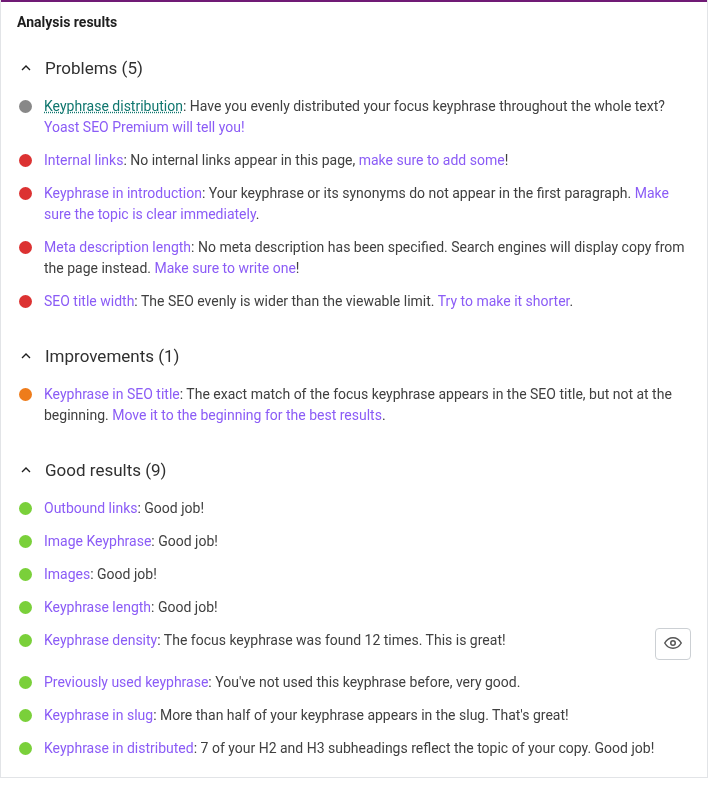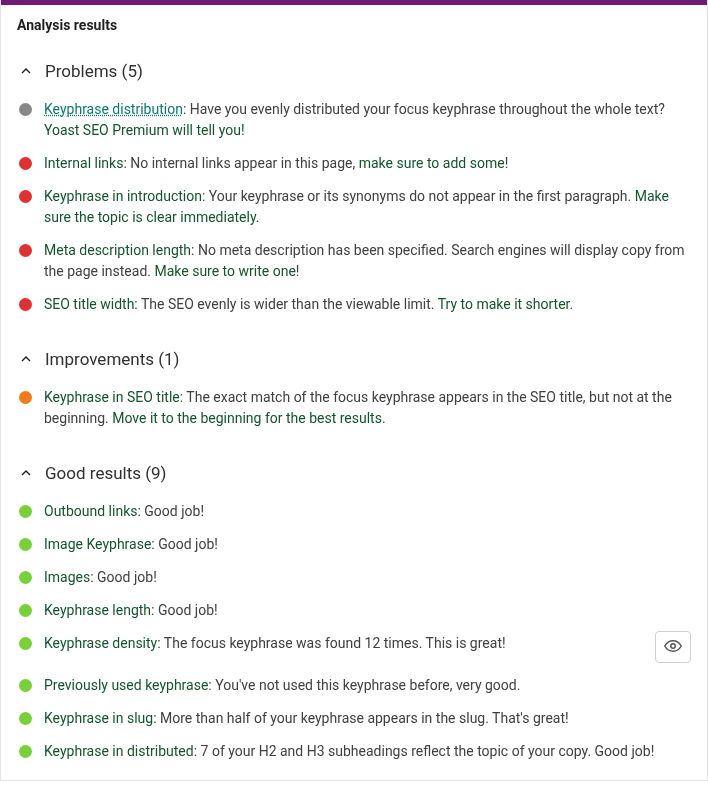--- a/index.html
+++ b/index.html
@@ -9,21 +9,21 @@
     font-size: 14px;
     color: #303030;
     background: #fff;
     width: 708px;
   }
   .panel {
     border: 1px solid #e2e4e7;
     border-top: none;
   }
   .panel-title-bar {
-    border-top: 5px solid #701a75;
+    border-top: 2px solid #701a75;
     padding: 12px 16px 12px 16px;
   }
   .panel-title {
     font-weight: 700;
     font-size: 14px;
     color: #1e1e1e;
   }
   .section {
     padding: 4px 16px 4px 16px;
   }
@@ -70,21 +70,21 @@
   .bullet-red    { background: #dc3232; }
   .bullet-orange { background: #ee7c1b; }
   .bullet-green  { background: #7ad03a; }
   .bullet-gray   { background: #888888; }
   .result-text {
     flex: 1;
     font-size: 14px;
     color: #404040;
   }
   a.term {
-    color: #14532d;
+    color: #8b5cf6;
     text-decoration: none;
     cursor: pointer;
   }
   a.term.gray {
     color: #0f766e;
     text-decoration: underline dotted;
   }
   .eye-btn {
     border: 1px solid #ccd0d4;
     background: #fff;

